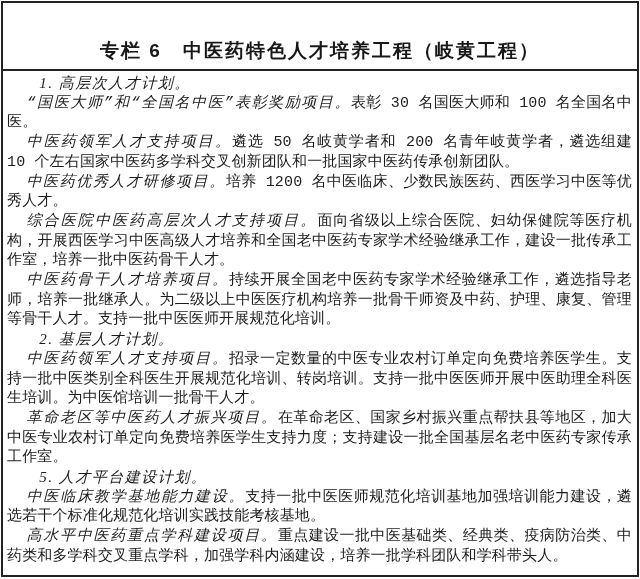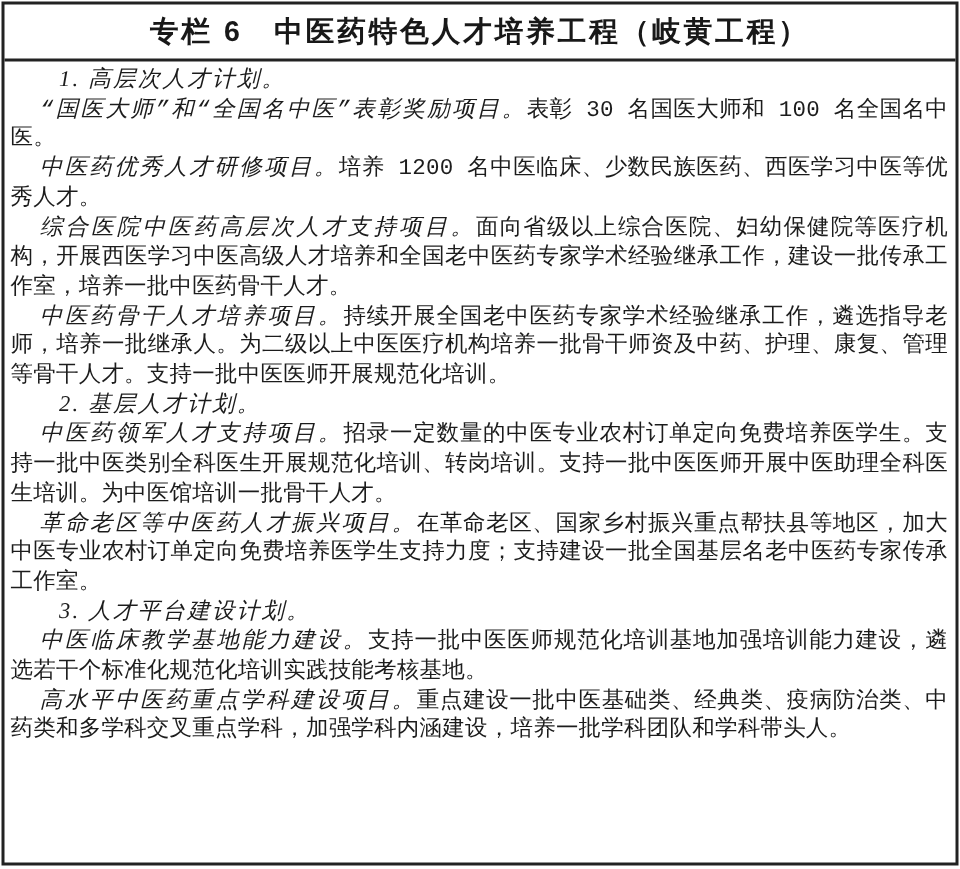--- a/index.html
+++ b/index.html
@@ -34,20 +34,21 @@
     border-bottom: 2px solid #222222;
     display: flex;
     align-items: center;
     justify-content: center;
     font-family: "Liberation Sans", "DejaVu Sans", sans-serif;
     font-weight: 700;
     font-size: 19px;
     letter-spacing: 2px;
     color: #181818;
     white-space: nowrap;
+    margin-top: 30px;
   }
   .panel-body {
     flex: 1 1 auto;
     padding: 3px 5px 0 4px;
     font-size: 15px;
     line-height: 19.7px;
     color: #1c1c1c;
     text-align: justify;
     overflow: hidden;
   }
@@ -80,34 +81,35 @@
   <div class="panel">
 
     <div class="panel-title">专栏 6　中医药特色人才培养工程（岐黄工程）</div>
 
     <div class="panel-body">
 
       <p class="para-header"><span class="kai">1. 高层次人才计划。</span></p>
 
       <p class="para-item"><span class="kai">“国医大师”和“全国名中医”表彰奖励项目。</span><span class="song">表彰 30 名国医大师和 100 名全国名中医。</span></p>
 
+      <p class="para-item"><span class="kai">中医药领军人才支持项目。</span><span class="song">遴选 50 名岐黄学者和 200 名青年岐黄学者，遴选组建 10 个左右国家中医药多学科交叉创新团队和一批国家中医药传承创新团队。</span></p>
 
       <p class="para-item"><span class="kai">中医药优秀人才研修项目。</span><span class="song">培养 1200 名中医临床、少数民族医药、西医学习中医等优秀人才。</span></p>
 
       <p class="para-item"><span class="kai">综合医院中医药高层次人才支持项目。</span><span class="song">面向省级以上综合医院、妇幼保健院等医疗机构，开展西医学习中医高级人才培养和全国老中医药专家学术经验继承工作，建设一批传承工作室，培养一批中医药骨干人才。</span></p>
 
       <p class="para-item"><span class="kai">中医药骨干人才培养项目。</span><span class="song">持续开展全国老中医药专家学术经验继承工作，遴选指导老师，培养一批继承人。为二级以上中医医疗机构培养一批骨干师资及中药、护理、康复、管理等骨干人才。支持一批中医医师开展规范化培训。</span></p>
 
       <p class="para-header"><span class="kai">2. 基层人才计划。</span></p>
 
       <p class="para-item"><span class="kai">中医药领军人才支持项目。</span><span class="song">招录一定数量的中医专业农村订单定向免费培养医学生。支持一批中医类别全科医生开展规范化培训、转岗培训。支持一批中医医师开展中医助理全科医生培训。为中医馆培训一批骨干人才。</span></p>
 
       <p class="para-item"><span class="kai">革命老区等中医药人才振兴项目。</span><span class="song">在革命老区、国家乡村振兴重点帮扶县等地区，加大中医专业农村订单定向免费培养医学生支持力度；支持建设一批全国基层名老中医药专家传承工作室。</span></p>
 
-      <p class="para-header"><span class="kai">3. 人才平台建设计划。</span></p>
+      <p class="para-header"><span class="kai">5. 人才平台建设计划。</span></p>
 
       <p class="para-item"><span class="kai">中医临床教学基地能力建设。</span><span class="song">支持一批中医医师规范化培训基地加强培训能力建设，遴选若干个标准化规范化培训实践技能考核基地。</span></p>
 
       <p class="para-item"><span class="kai">高水平中医药重点学科建设项目。</span><span class="song">重点建设一批中医基础类、经典类、疫病防治类、中药类和多学科交叉重点学科，加强学科内涵建设，培养一批学科团队和学科带头人。</span></p>
 
 
     </div>
   </div>
 </div>
 

